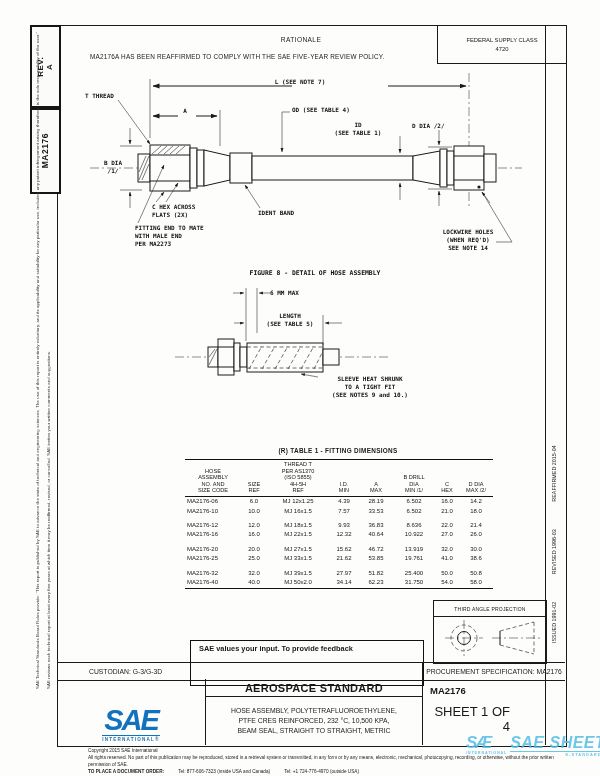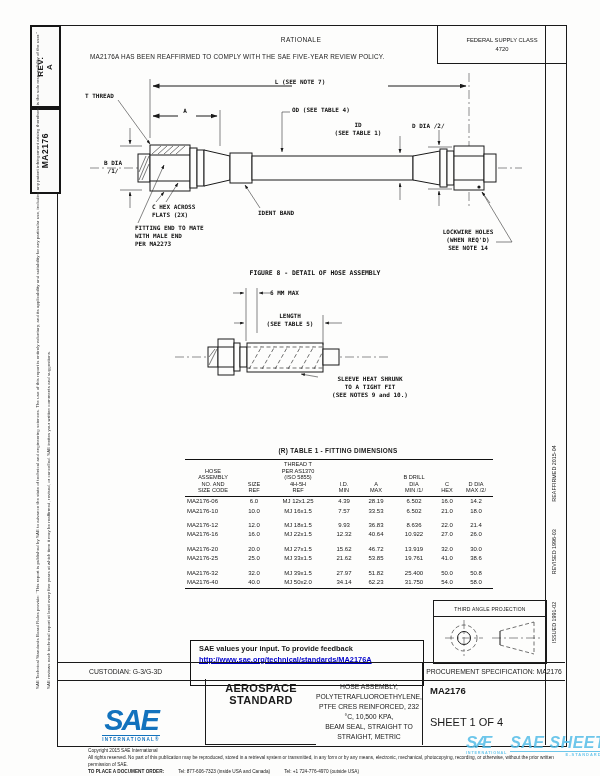--- a/index.html
+++ b/index.html
@@ -56,27 +56,27 @@
   .cbar{left:57px;top:662px;width:508px;height:17px;border-top:1.4px solid #1a1a1a;border-bottom:1.4px solid #1a1a1a;
         display:flex;align-items:center;font-size:6.8px;}
   .cbar .cl1{width:365px;padding-left:32px;box-sizing:border-box;}
   .cbar .cl2{flex:1;border-left:1.4px solid #1a1a1a;height:100%;display:flex;align-items:center;justify-content:center;}
   
   .tblock{left:57px;top:679px;width:508px;height:66px;display:flex;}
   .tb-cell{box-sizing:border-box;height:100%;}
   .tb-logo{width:148px;display:flex;flex-direction:column;align-items:center;justify-content:center;}
   .sae-logo{font-weight:bold;font-style:italic;font-size:29px;line-height:.9;color:#1272bd;letter-spacing:-2px;margin-top:25px;}
   .sae-sub{font-size:4.6px;color:#1272bd;font-weight:bold;letter-spacing:1.2px;border-top:1.6px solid #1272bd;margin-top:1px;padding-top:1px;}
-  .tb-title{width:217px;border-left:1.6px solid #1a1a1a;display:flex;flex-direction:row;}
+  .tb-title{width:217px;border-left:1.6px solid #1a1a1a;display:flex;flex-direction:column;}
   .tb-title .h{border-bottom:1.4px solid #1a1a1a;text-align:center;font-weight:bold;font-size:11px;padding:3px 0 2px;letter-spacing:.3px;}
   .tb-title .d{flex:1;display:flex;align-items:center;justify-content:center;text-align:center;
       font-size:6.8px;line-height:1.45;white-space:pre-line;}
   .tb-num{width:88px;border-left:1.6px solid #1a1a1a;padding:6px 0 0 7px;}
   .tb-num .n{font-weight:bold;font-size:9.5px;}
-  .tb-num .s{font-size:11px;margin-top:20px;}
+  .tb-num .s{font-size:13px;margin-top:8px;text-align:right;}
   .tb-rev{flex:1;border-left:1.6px solid #1a1a1a;display:flex;flex-direction:column;align-items:center;justify-content:center;}
   .tb-rev .rl{font-weight:bold;font-size:8.6px;}
   .tb-rev .rv{font-weight:bold;font-size:10px;}
   
   .foot{left:88px;top:748px;width:490px;font-size:4.7px;color:#222;line-height:1.45;}
   .foot .row{display:flex;margin-top:1px;}
   .foot .b{font-weight:bold;}
   .foot .c{margin-right:14px;}
   
   .wm{left:466px;top:735px;width:170px;display:flex;align-items:flex-start;color:#54bde8;opacity:.85;}
@@ -385,21 +385,20 @@
           <td>62.23</td>
           <td>31.750</td>
           <td>54.0</td>
           <td>58.0</td>
         </tr>
     </tbody>
   </table>
 
   <div class="abs fbox">
     <div>SAE values your input. To provide feedback</div>
-    <div class="flink">http://www.sae.org/technical/standards/MA2176A</div>
   </div>
 
   <div class="abs pbox">
     <div class="pt">THIRD ANGLE PROJECTION</div>
     <svg width="110" height="44" viewBox="0 0 110 44">
       <circle class="dsh" cx="30" cy="21" r="13"></circle>
       <circle class="ln" cx="30" cy="21" r="6.5"></circle>
       <line class="cl" x1="11" y1="21" x2="49" y2="21"></line>
       <line class="cl" x1="30" y1="3" x2="30" y2="39"></line>
       <line class="cl" x1="58" y1="21" x2="107" y2="21"></line>

